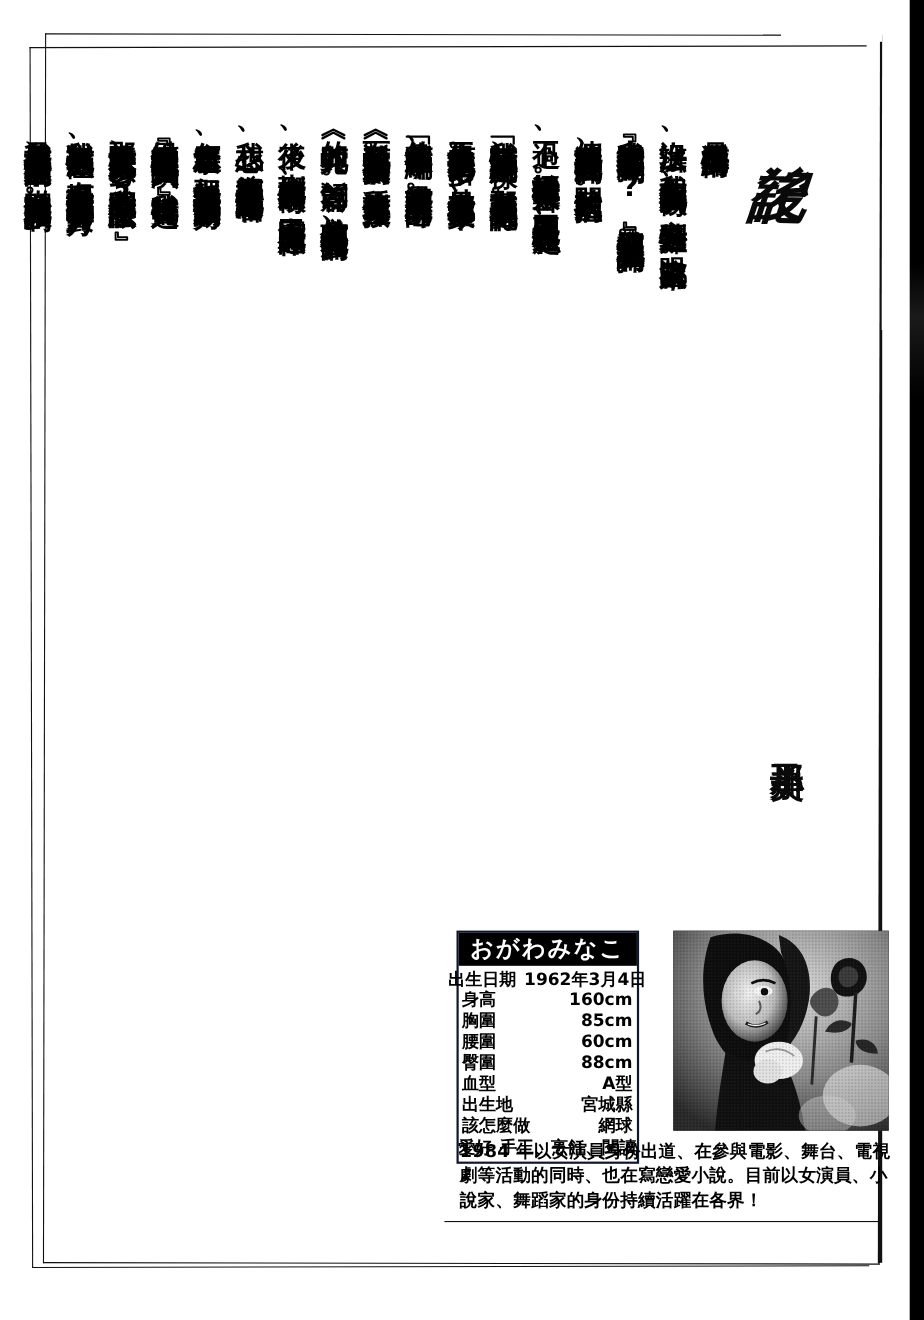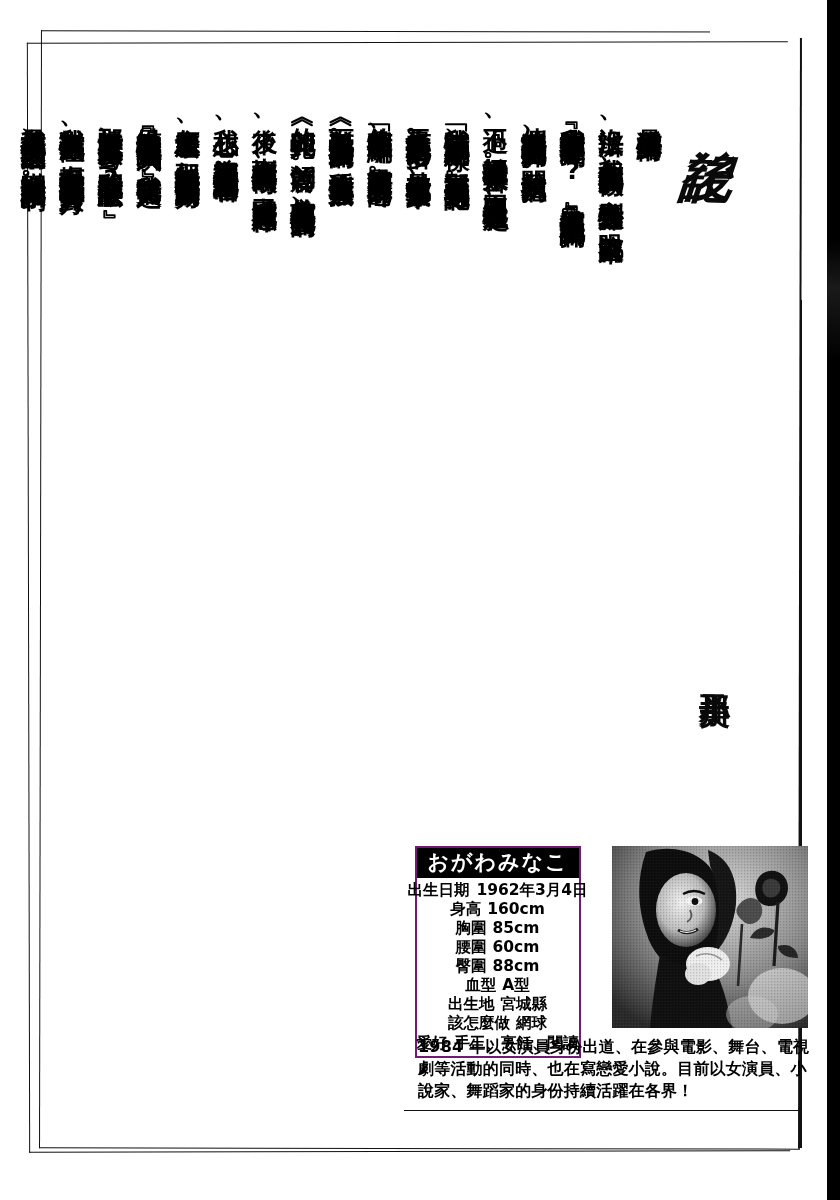--- a/index.html
+++ b/index.html
@@ -139,40 +139,40 @@
     white-space: nowrap;
     overflow: visible;
   }
 
   
   .profile-box {
     position: absolute;
     left: 415px;
     top: 846px;
     width: 166px;
-    border: 2px solid #701a75;
+    border: 2px solid #0f172a;
     background: #fff;
     box-sizing: border-box;
   }
   .profile-name-bar {
     background: #000;
     color: #fff;
     text-align: center;
     font-weight: bold;
     font-size: 21px;
     letter-spacing: 2px;
     padding: 4px 0 5px 0;
     line-height: 1;
   }
   .profile-rows {
     padding: 3px 4px 3px 3px;
   }
   .prow {
     display: flex;
-    justify-content: center;
+    justify-content: space-between;
     align-items: baseline;
     font-size: 15.5px;
     font-weight: bold;
     line-height: 1.23;
     color: #000;
     white-space: nowrap;
   }
   .prow .plabel { margin-right: 6px; }
   .prow .pvalue { }
   .prow.full {

